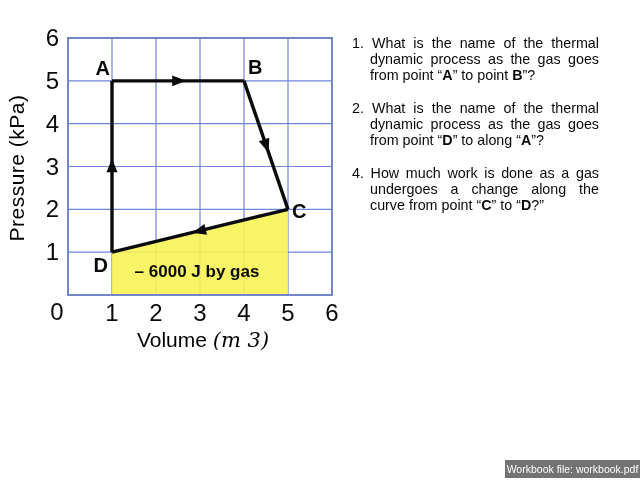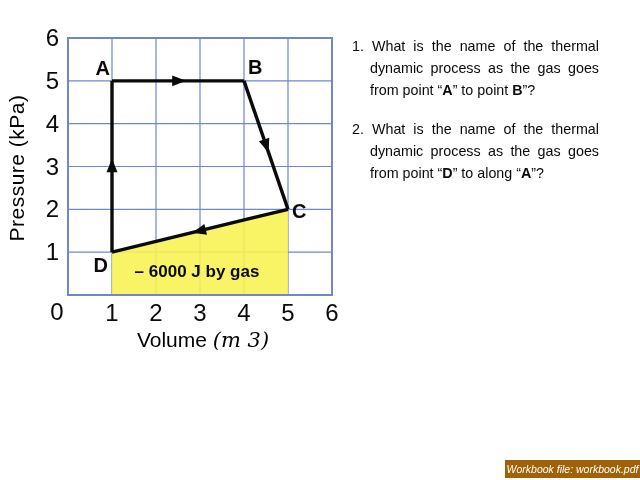--- a/index.html
+++ b/index.html
@@ -16,21 +16,21 @@
     white-space:nowrap;font-size:21px;letter-spacing:0.5px;
   }
   .xlabel{
     position:absolute;left:203px;top:328px;transform:translateX(-50%);
     white-space:nowrap;font-size:21px;
   }
   .xlabel .unit{font-family:"DejaVu Serif",serif;font-style:italic;font-size:21px;}
   
   .questions{
     position:absolute;left:352px;top:35px;width:247px;
-    font-size:14.3px;line-height:22px;color:#0a0a0a;
+    font-size:14.3px;line-height:16px;color:#0a0a0a;
   }
   .question{
     margin:0 0 17px 0;text-align:justify;
     padding-left:18px;text-indent:-18px;
   }
   .question .b{font-weight:bold;}
   
   .badge{
     position:absolute;left:505px;top:460px;width:135px;height:18px;
     color:#fff;font-size:10.5px;display:flex;align-items:center;justify-content:center;
@@ -98,19 +98,20 @@
     </div>
     <div class="xlabel">
       <span>Volume</span>
       <span class="unit">(m 3)</span>
     </div>
   </div>
 
   <div class="questions">
       <div class="question"><span class="qnum">1. </span><span>What is the name of the thermal dynamic process as the gas goes from point “</span><span class="b">A</span><span>” to point </span><span class="b">B</span><span>”?</span></div>
       <div class="question"><span class="qnum">2. </span><span>What is the name of the thermal dynamic process as the gas goes from point “</span><span class="b">D</span><span>” to along “</span><span class="b">A</span><span>”?</span></div>
+      <div class="question"><span class="qnum">4. </span><span>How much work is done as a gas undergoes a change along the curve from point “</span><span class="b">C</span><span>” to “</span><span class="b">D</span><span>?”</span></div>
     </div>
 
-  <div class="badge" style="background: #a16207; color: rgb(255, 255, 255); font-style: italic;">
+  <div class="badge" style="background: #737373; color: rgb(255, 255, 255);">
     <span>Workbook file: workbook.pdf</span>
   </div>
 
 </div>
 
 </body></html>

